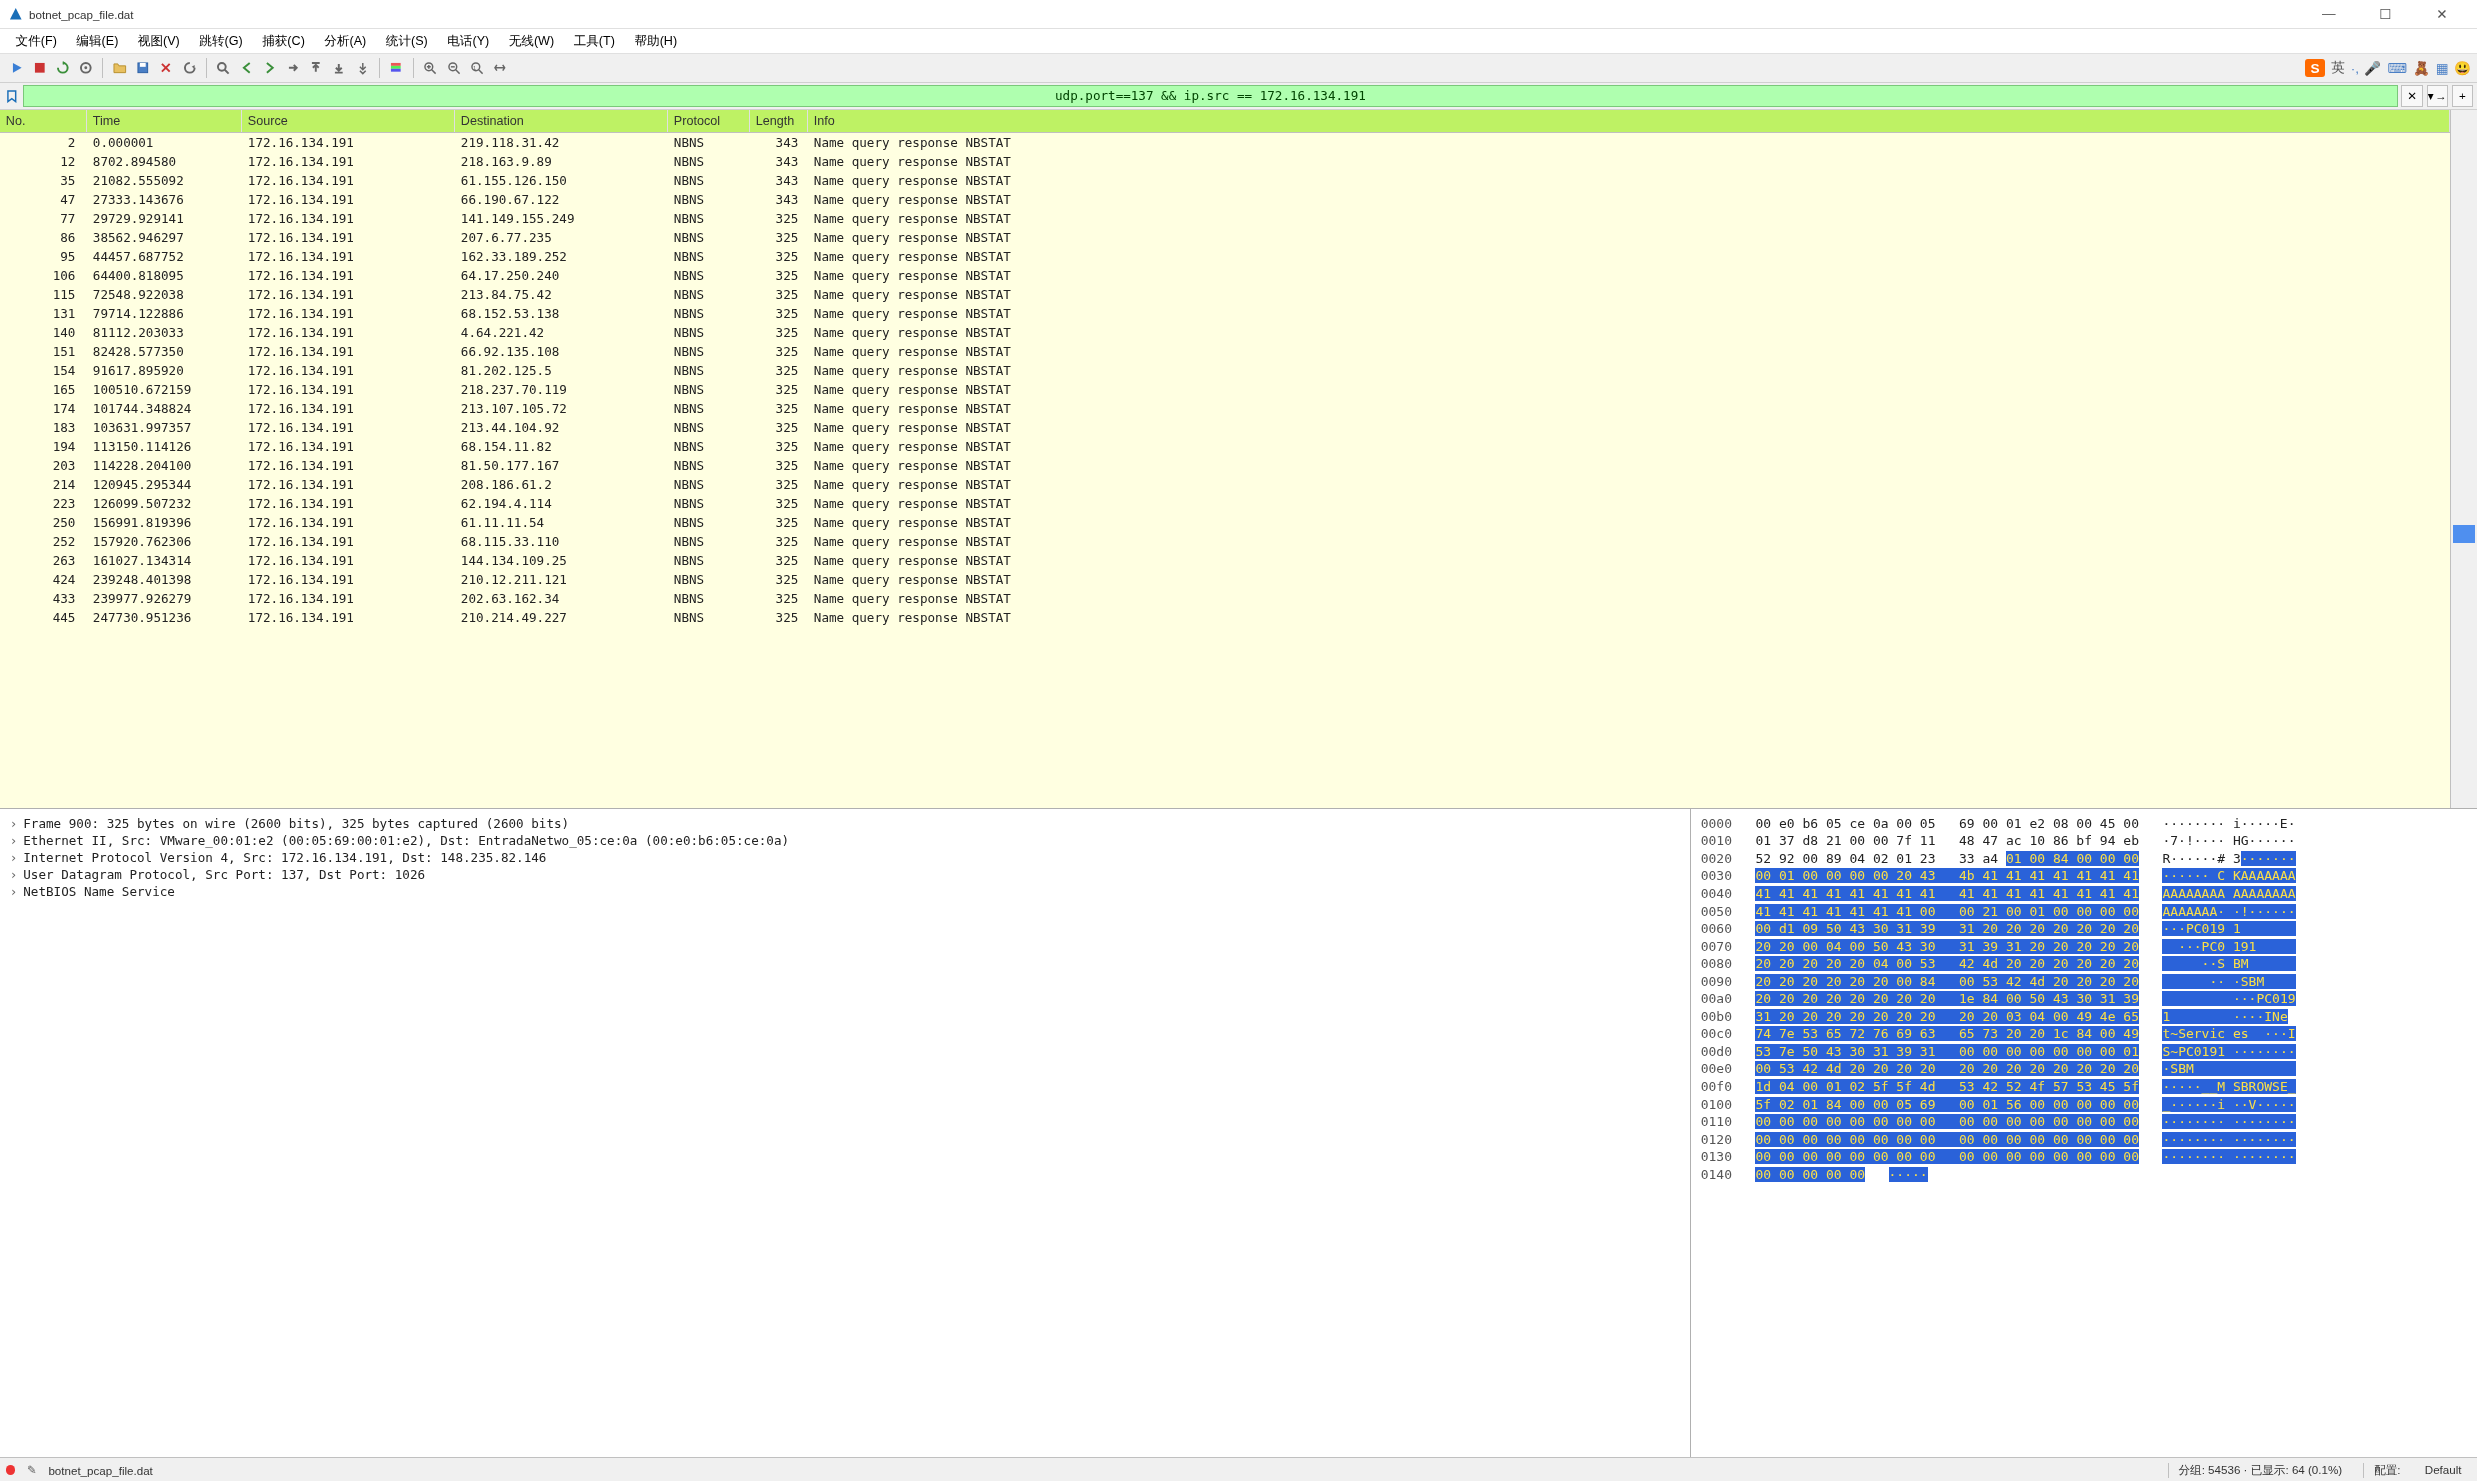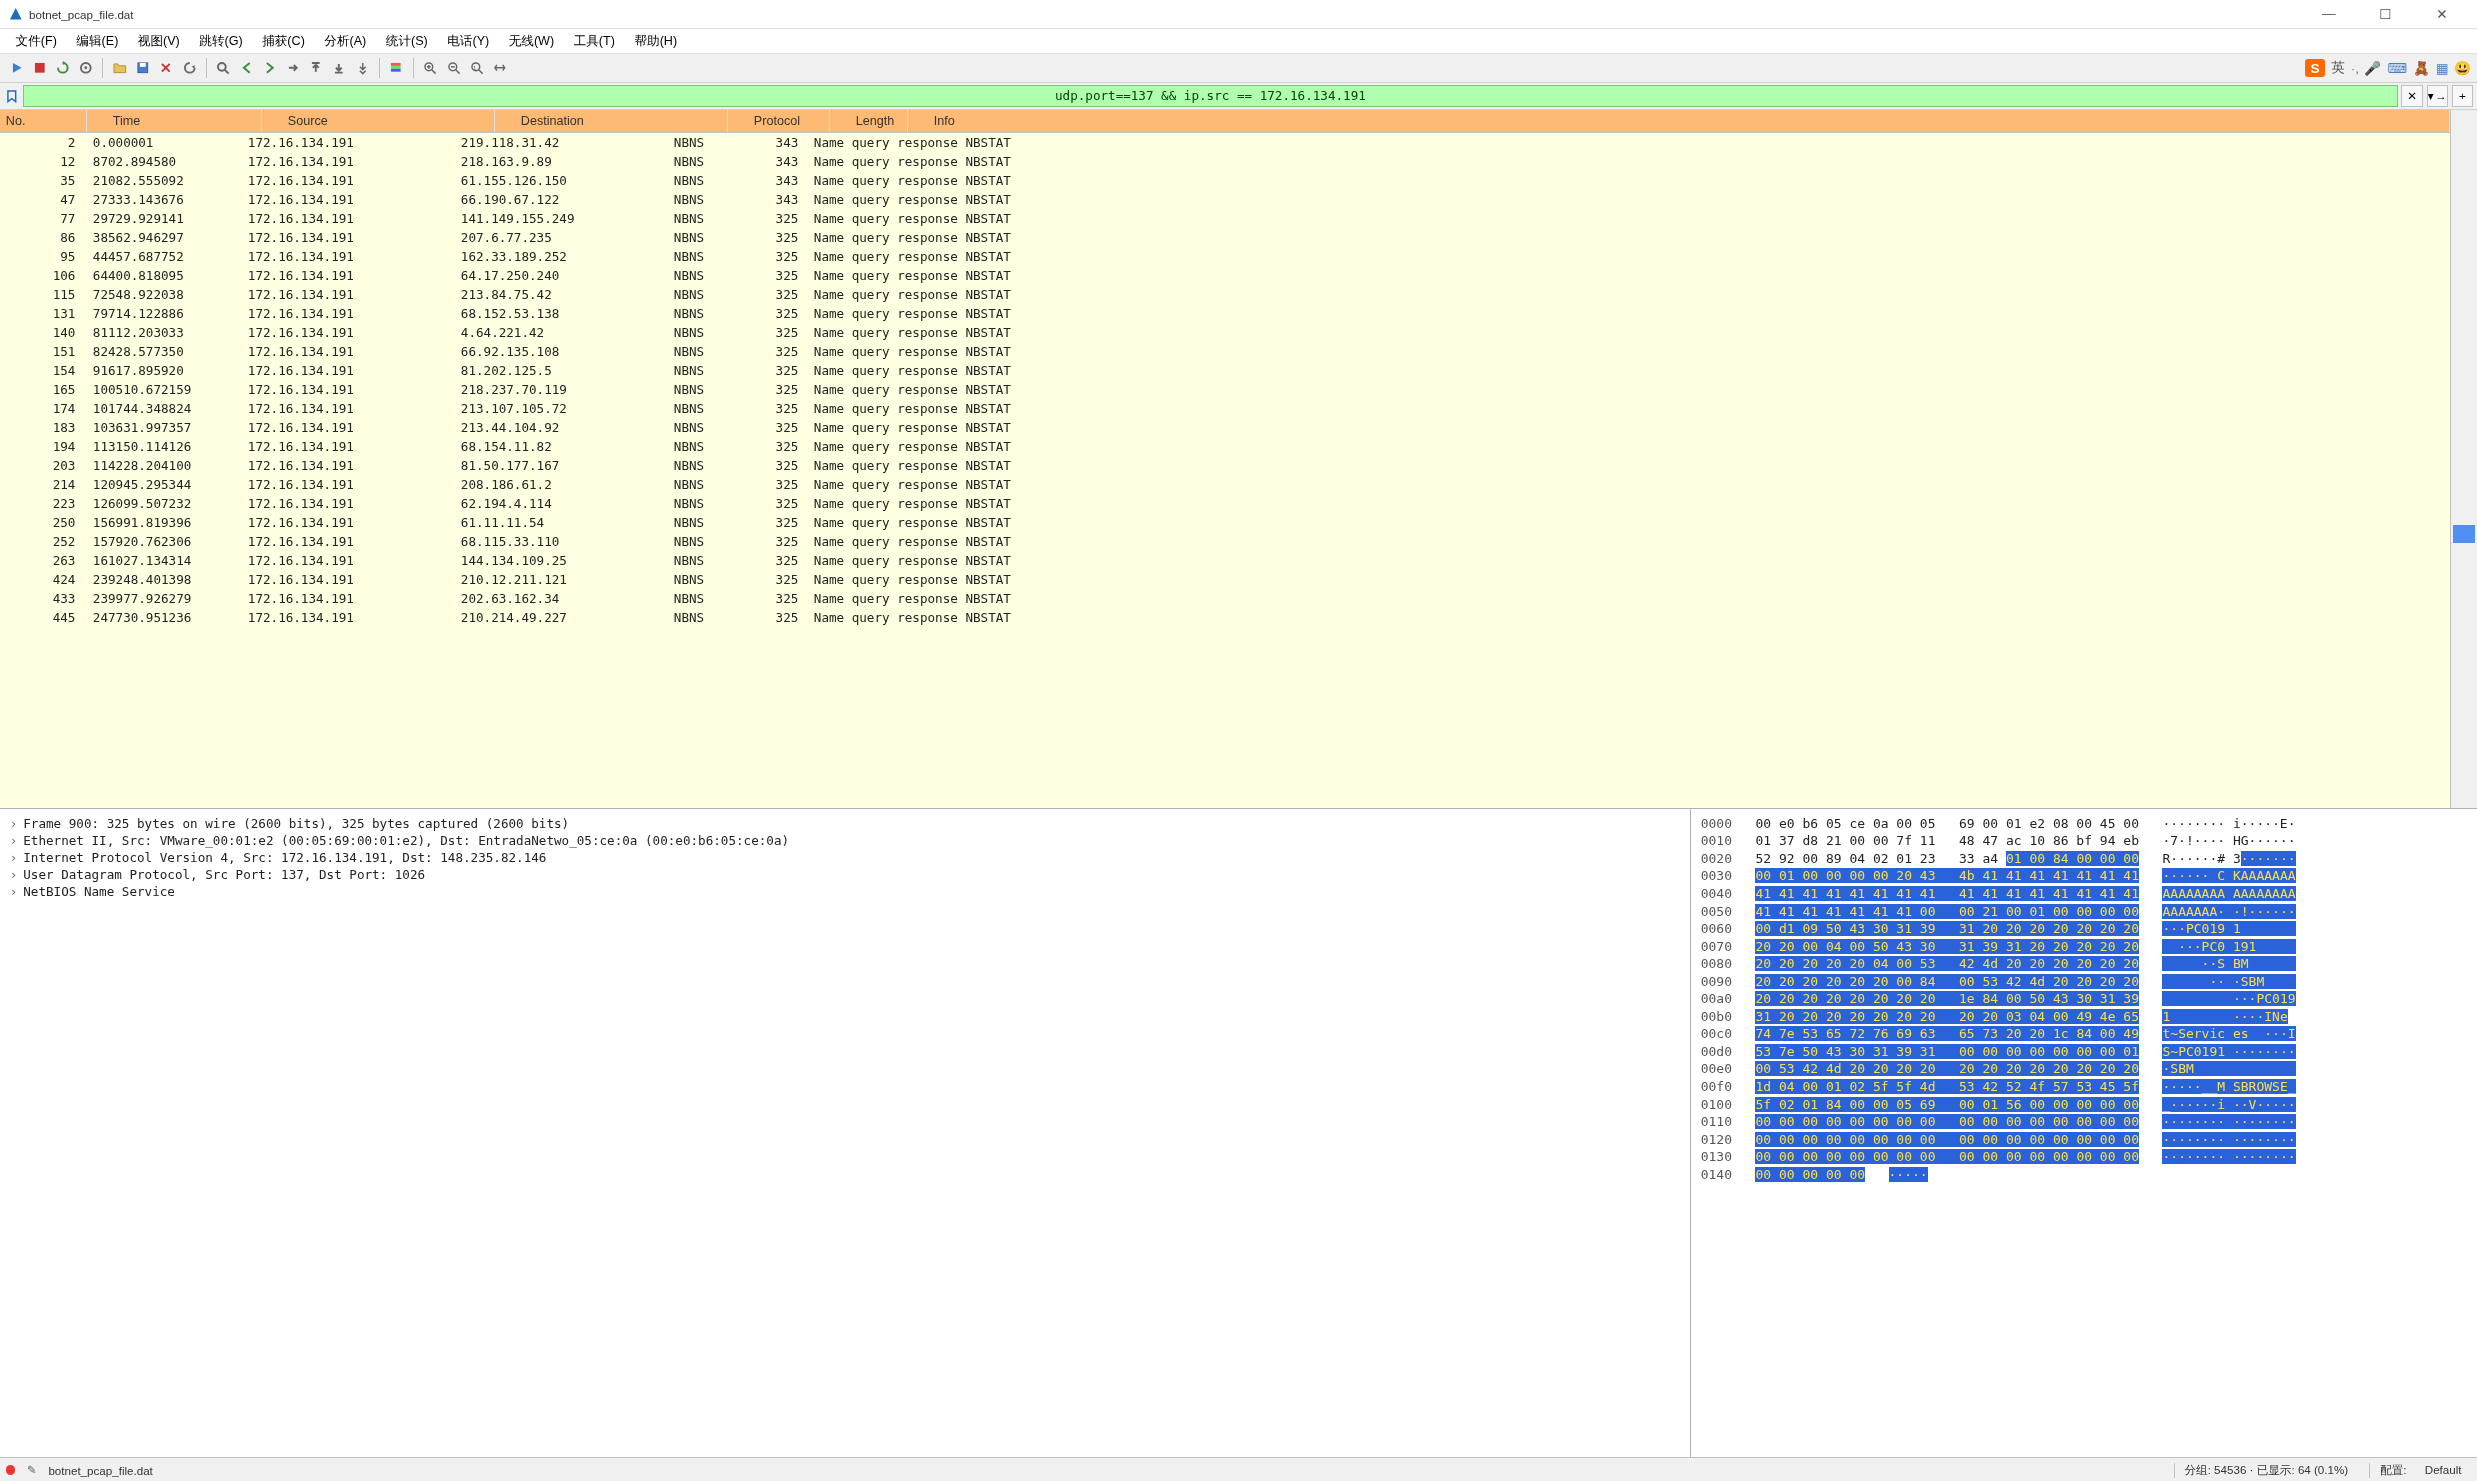--- a/index.html
+++ b/index.html
@@ -29,21 +29,21 @@
 .filterbar .bookmark { width:15.5px; height:15.5px; display:flex; align-items:center; justify-content:center; color:#1a6eb8; }
 .filterbar input { flex: 1; height: 21.3px; background: #afffaf; border: 1px solid #7ac87a; padding: 0 5.8px; font-family: monospace; font-size: 12.6px; color: #004400; outline:none;text-align:center; }
 .filterbar .fbtn { width: 21.3px; height: 21.3px; display: flex; align-items: center; justify-content: center; cursor: pointer; border: 1px solid #c0c0c0; background:#f8f8f8; }
 
 
 .main { display: flex; flex-direction: column; height: calc(1482px - 29px - 25px - 29px - 27px - 25px); }
 
 
 .pkt-list { height: 699px; display: flex; background: #fff; border-bottom: 1.9px solid #b0b0b0; }
 .pkt-table-wrap { flex: 1; overflow: auto; background: #ffffe1; position: relative; }
-.pkt-headers { display: flex; background: #fdba74; border-bottom: 1px solid #c0c0c0; font-size: 12.6px; color:#333; position: sticky; top: 0; z-index: 2; gap: 20px; }
+.pkt-headers { display: flex; background: #bef264; border-bottom: 1px solid #c0c0c0; font-size: 12.6px; color:#333; position: sticky; top: 0; z-index: 2; }
 .pkt-headers div { padding: 3.9px 5.8px; border-right: 1px solid #e0e0e0; }
 .col-no { width: 87px; text-align: left; }
 .col-time { width: 155px; }
 .col-src { width: 213px; }
 .col-dst { width: 213px; }
 .col-proto { width: 82px; }
 .col-len { width: 58px; }
 .col-info { flex: 1; }
 .pkt-row { display: flex; font-family: Consolas, monospace; font-size: 12.6px; color: #222; padding: 1px 0; }
 .pkt-row div { padding: 1px 5.8px; white-space: nowrap; overflow: hidden; }
@@ -541,16 +541,16 @@
 </div>
 
 <div class="statusbar">
   <span class="dot"></span>
   <span class="quill">✎</span>
   <span>botnet_pcap_file.dat</span>
   <span class="spacer"></span>
   <span class="section">分组: 54536 · 已显示: 64 (0.1%)</span>
   <span class="section">
     <span>配置:</span>
-    <span style="margin-left:15px">Default</span>
+    <span style="margin-left:21px">Default</span>
   </span>
 </div>
 
 
 </body></html>

